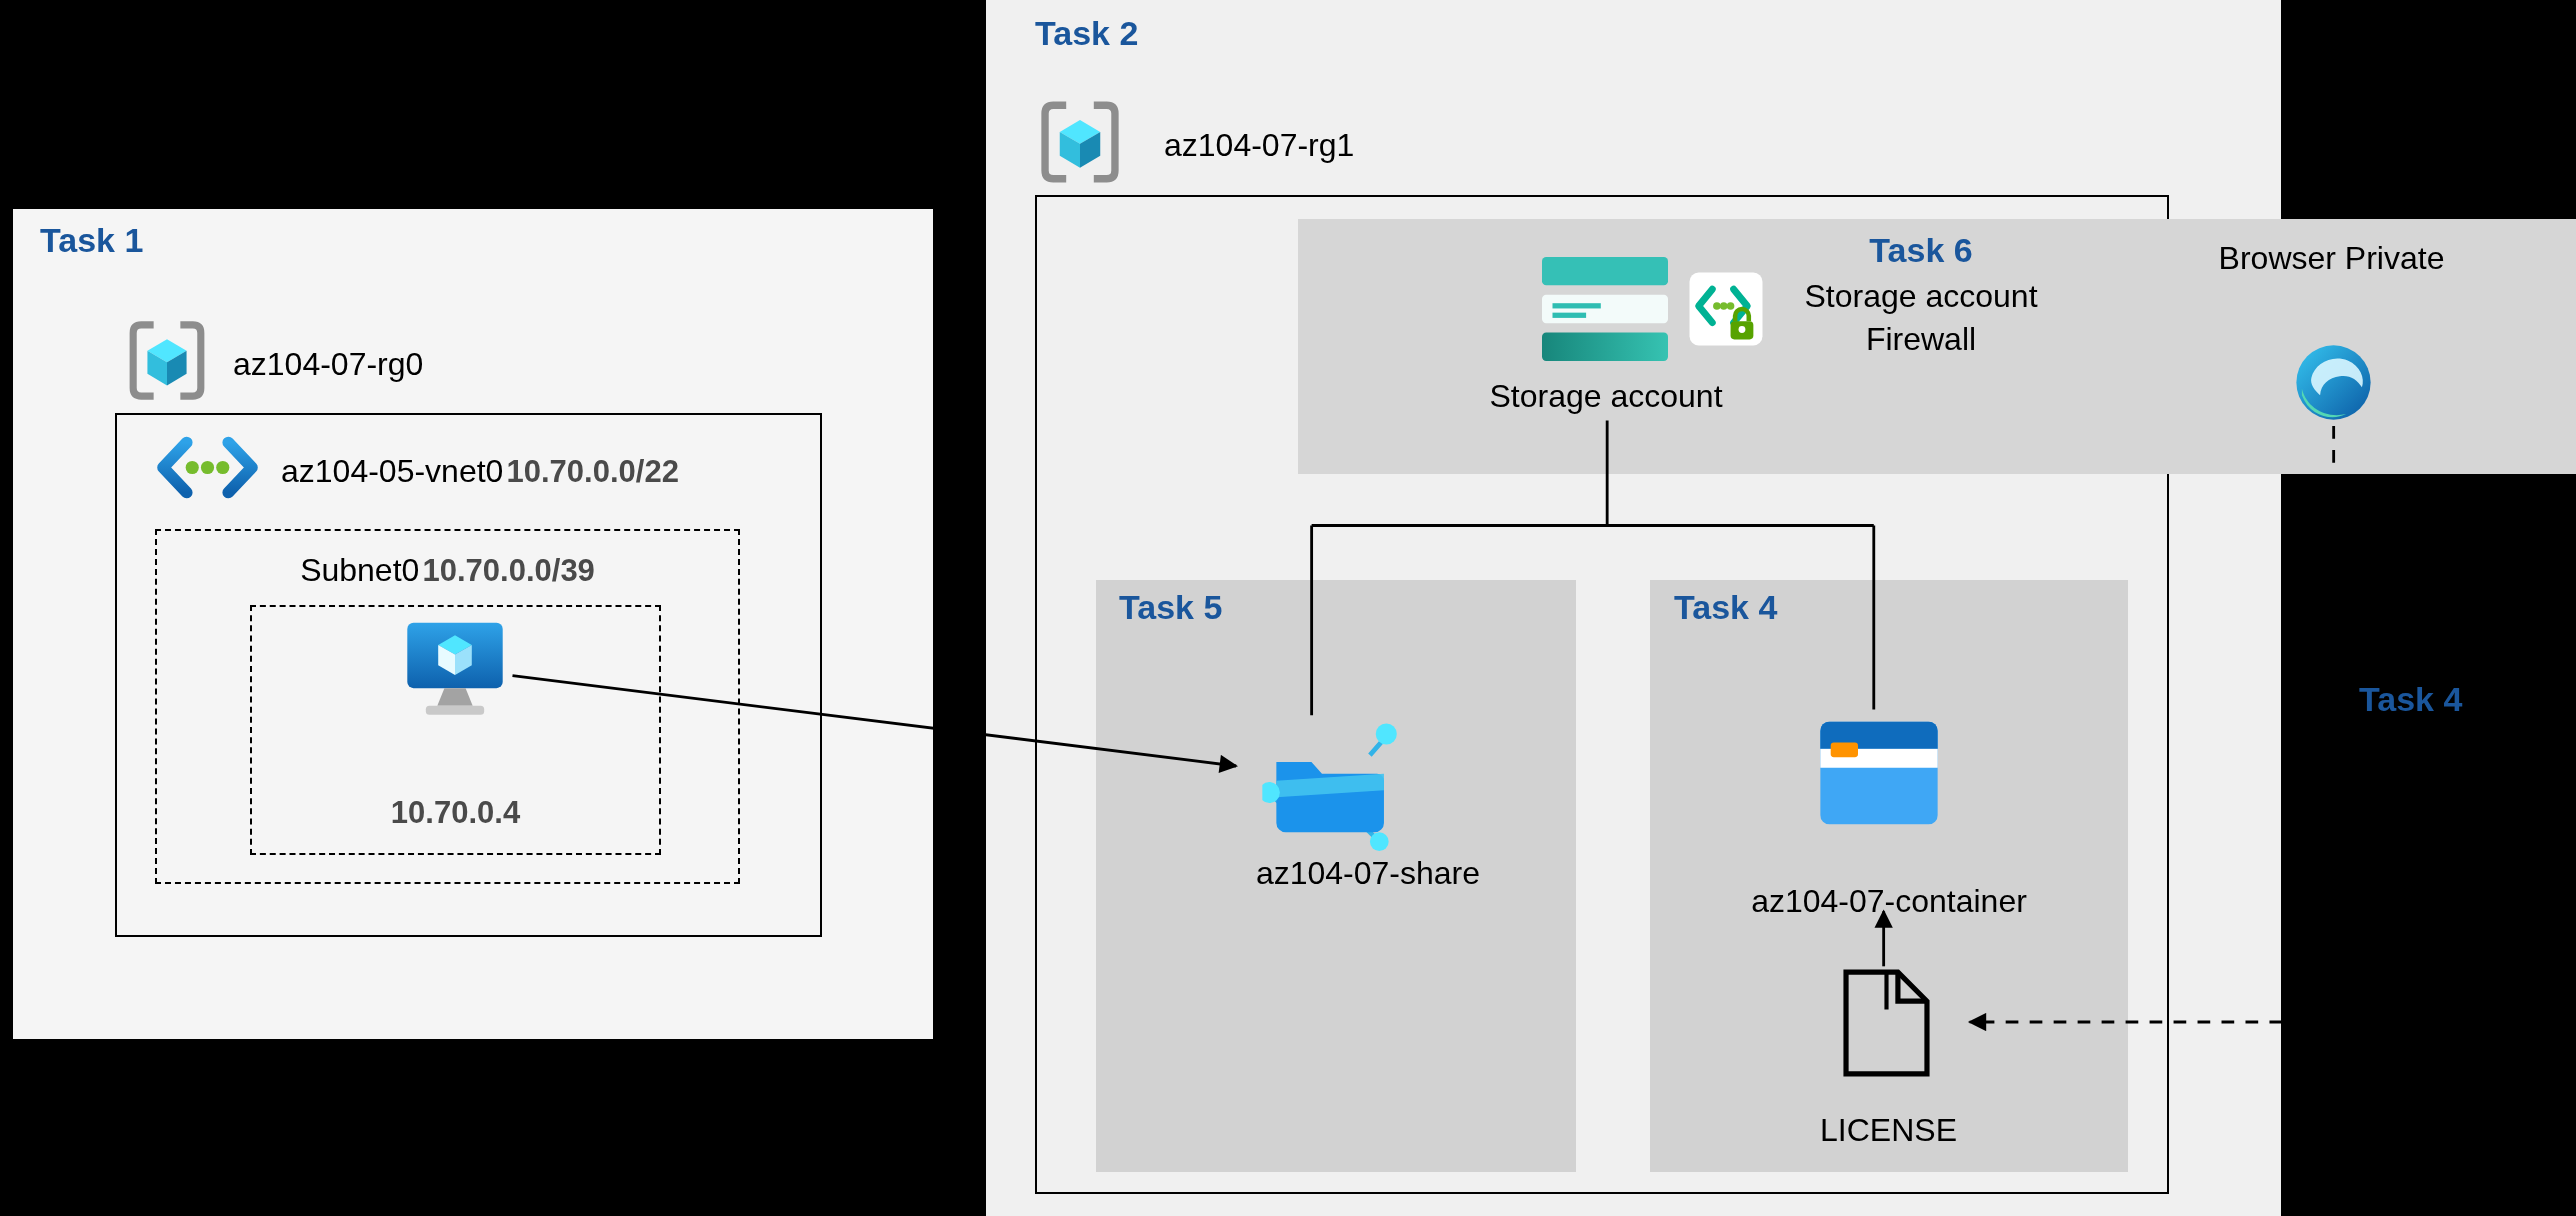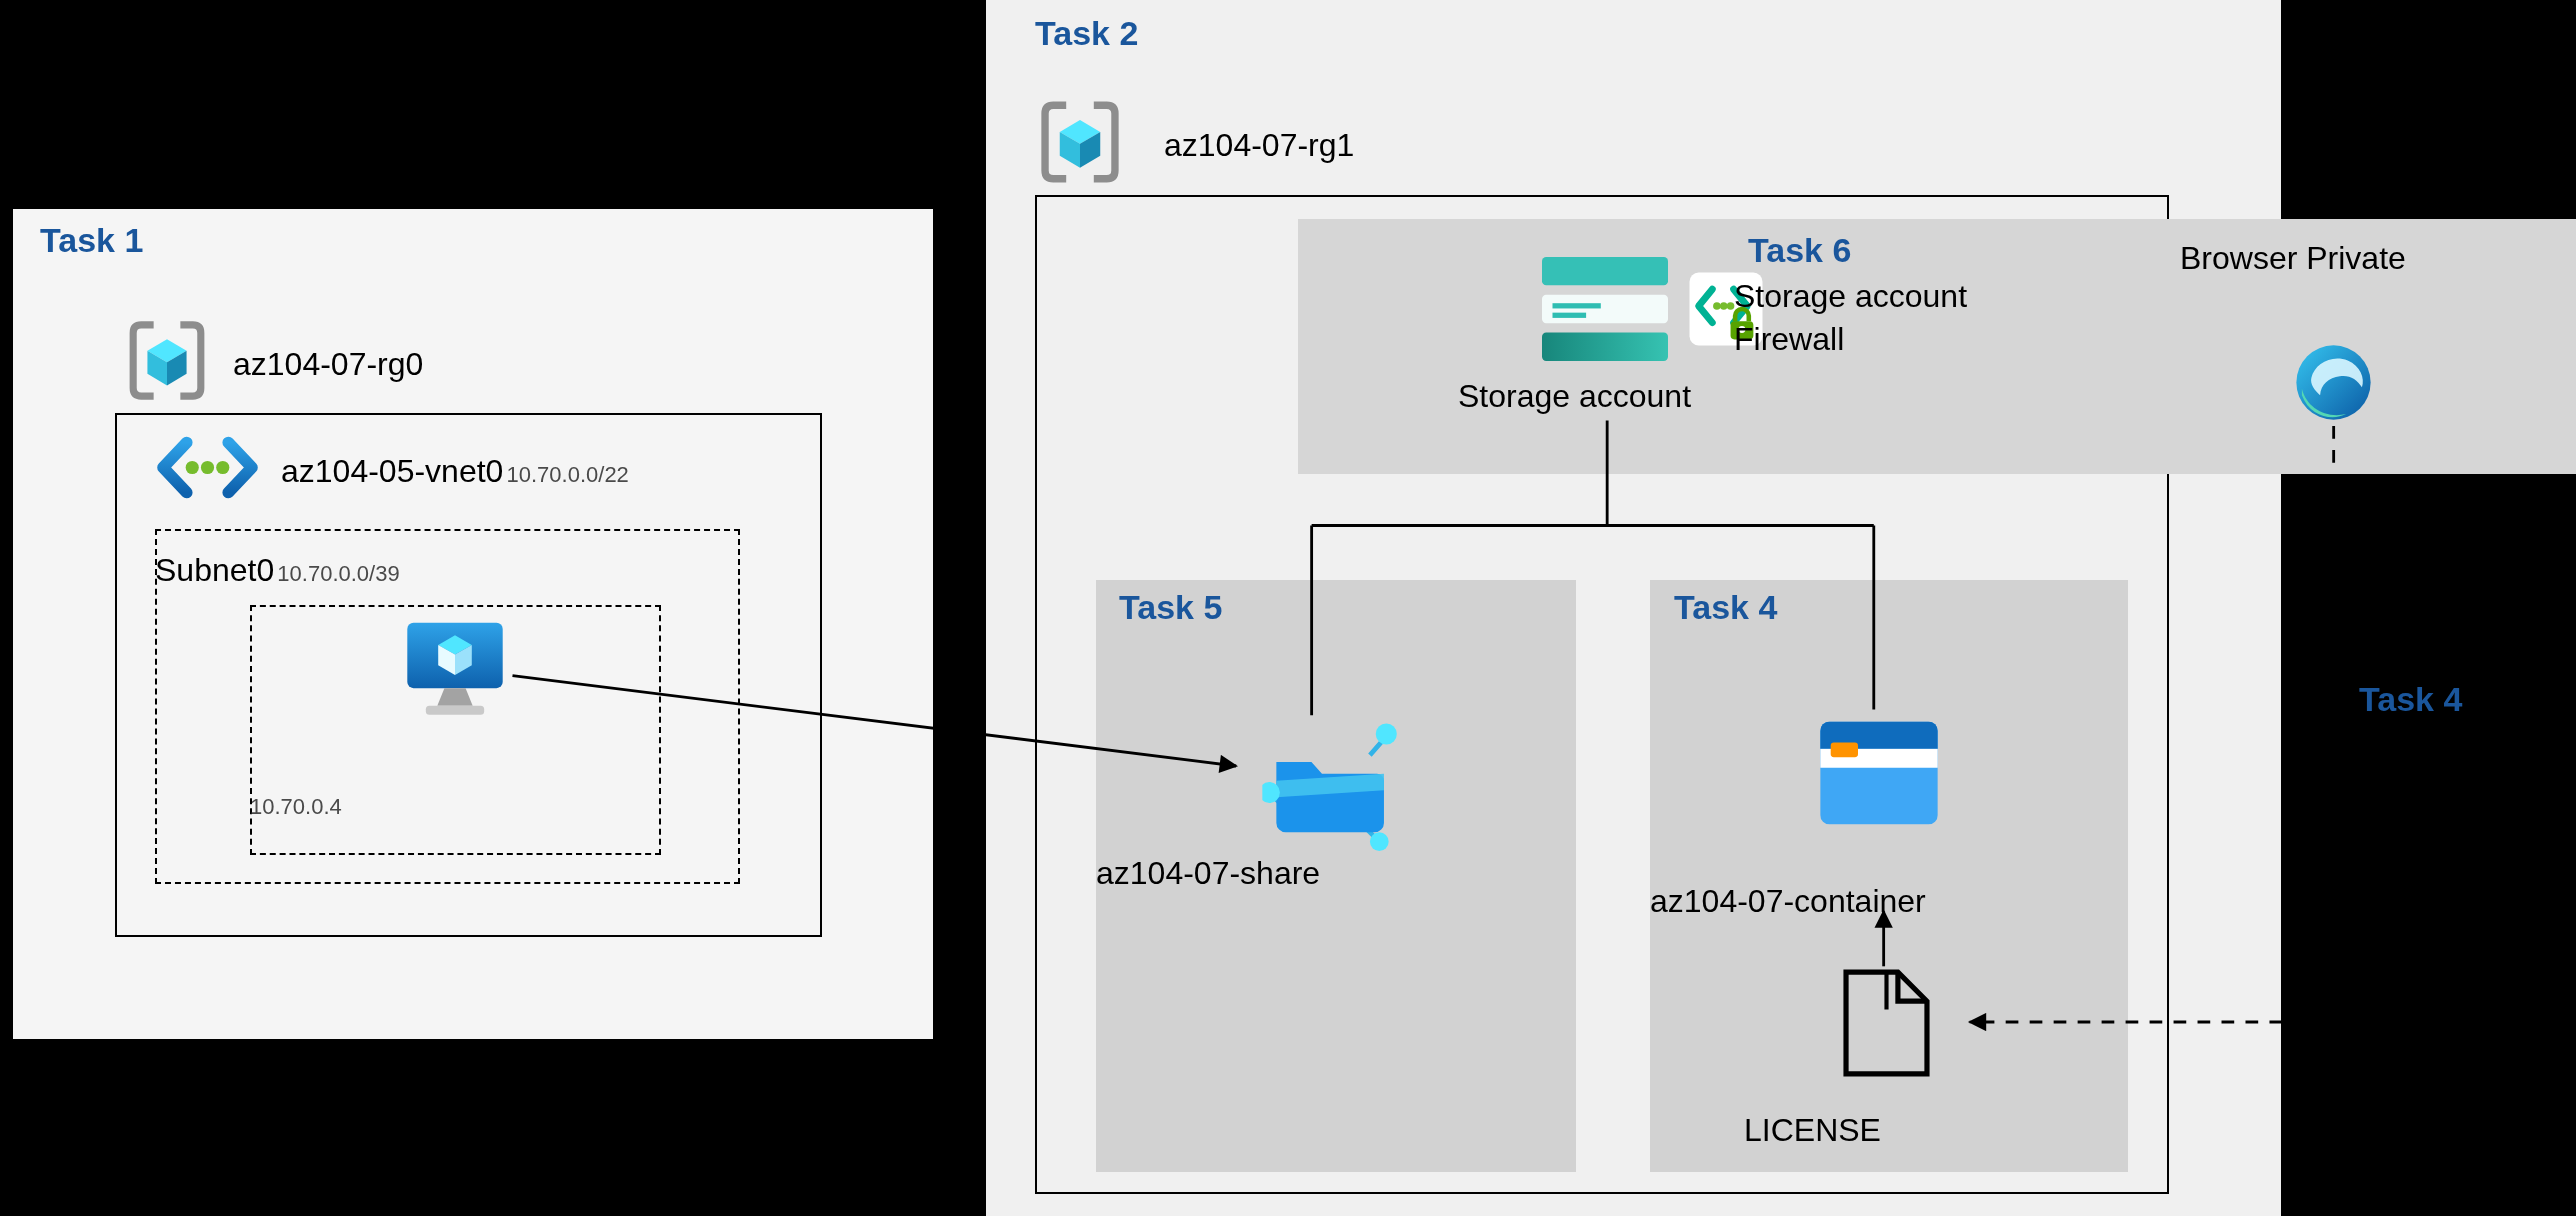--- a/index.html
+++ b/index.html
@@ -11,22 +11,22 @@
   }
   .abs{position:absolute}
   .panel-task1{background:var(--panel-task1-bg,#f5f5f5)}
   .panel-task2{background:var(--panel-task2-bg,#f0f0f0)}
   .band{background:var(--band-bg,#d6d6d6)}
   .sub-box{background:var(--sub-box-bg,#d2d2d2)}
   .solid-box{border:2.1px solid var(--connector,#000)}
   .dashed-box{border:2.1px dashed var(--connector,#000)}
   .task-label{font-size:34px;font-weight:700;color:var(--task-label,#1a569c);white-space:nowrap;line-height:1.2}
   .name{font-size:32px;font-weight:400;color:var(--text-primary,#000);white-space:nowrap;line-height:1.35}
-  .addr{font-size:22px;font-weight:400;color:var(--text-secondary,#4a4a4a);white-space:nowrap;line-height:1.35}
-  .center{text-align:left}
+  .addr{font-size:31px;font-weight:700;color:var(--text-secondary,#4a4a4a);white-space:nowrap;line-height:1.35}
+  .center{text-align:center}
   .icon svg{display:block;width:100%;height:100%}
   .overlay{left:0;top:0;pointer-events:none}
   .ln{stroke:var(--connector,#000);stroke-width:4;fill:none}
   .dash{stroke-dasharray:18 16}
   .defs-sheet{position:absolute;width:0;height:0;overflow:hidden}
 </style>
 </head>
 <body>
 
 <svg class="defs-sheet" aria-hidden="true">

